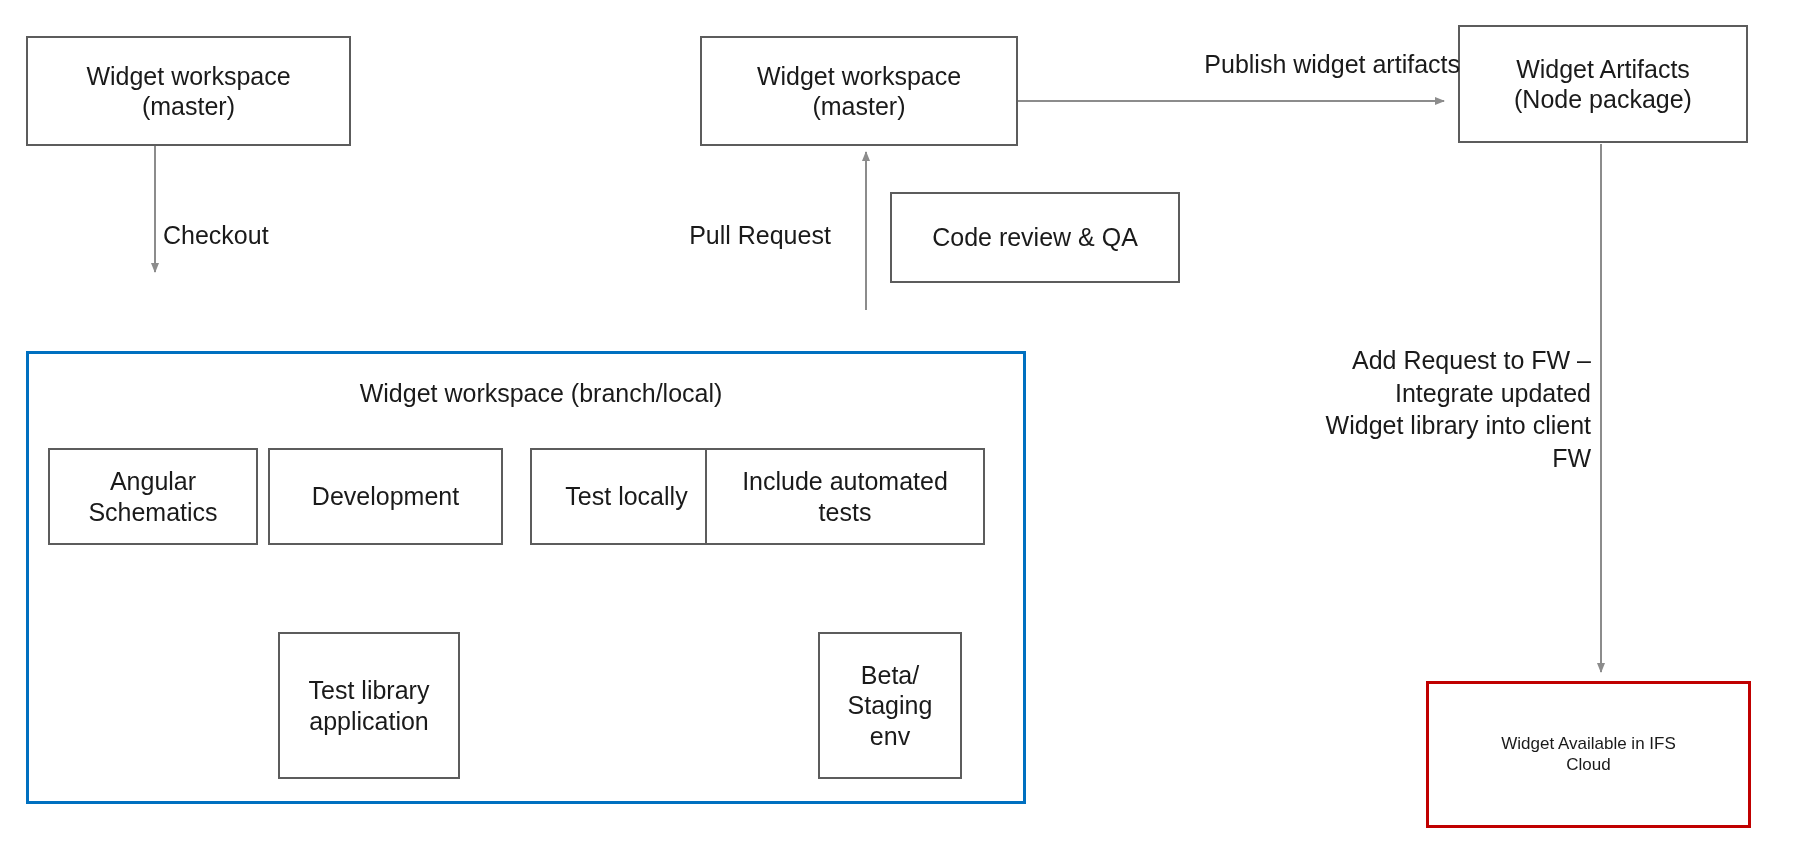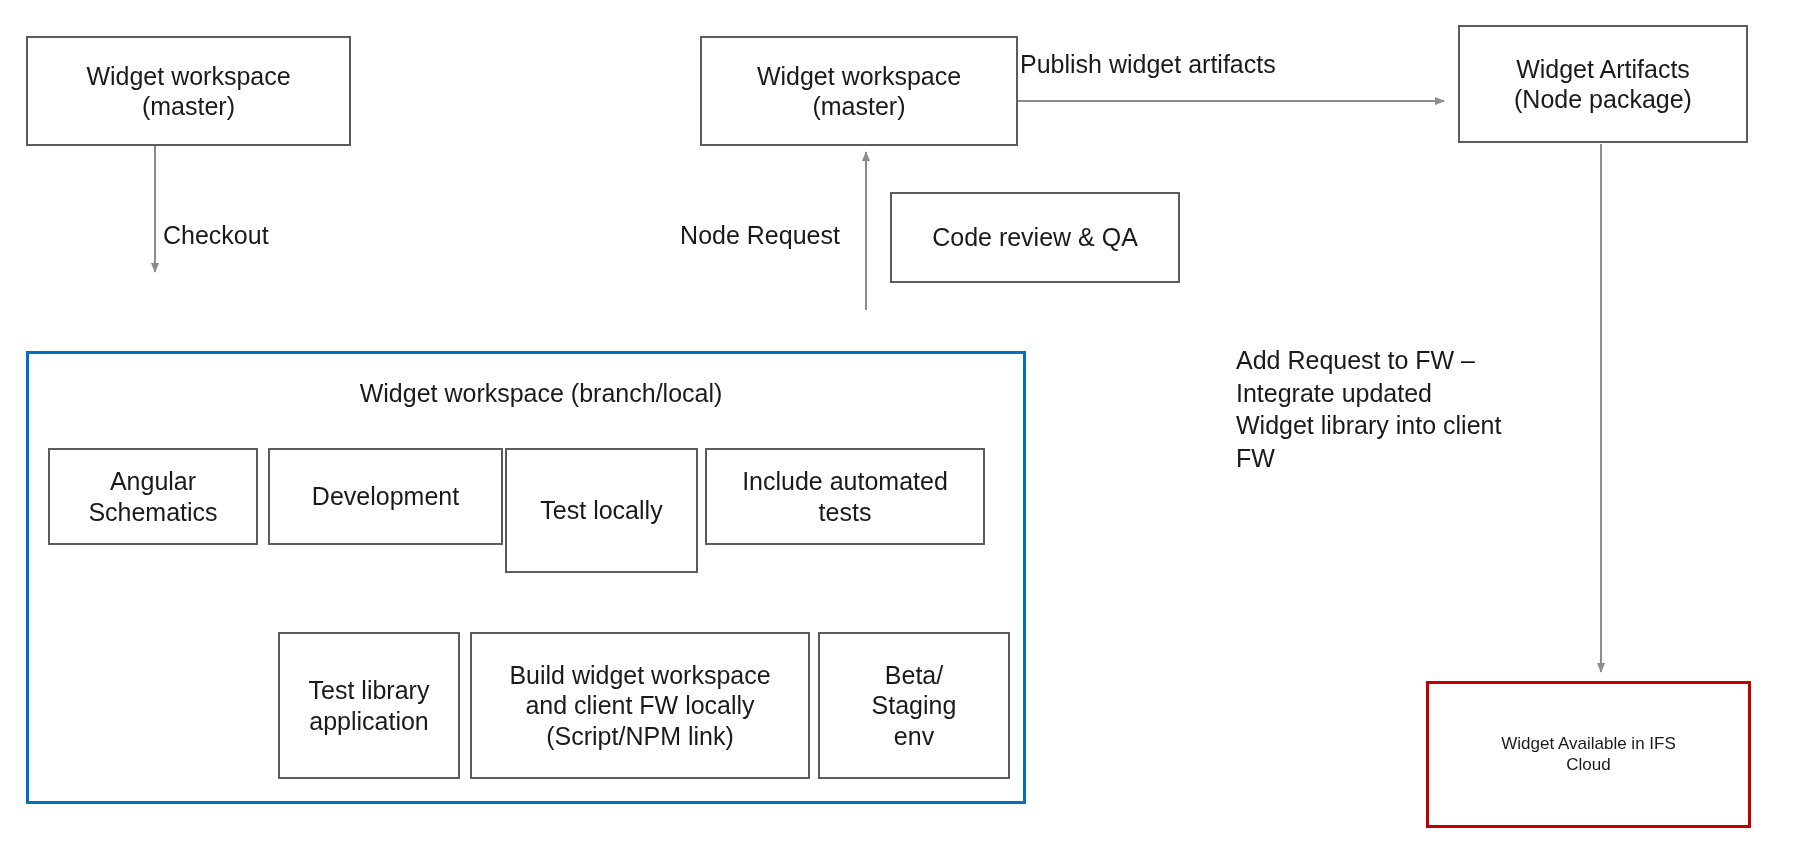--- a/index.html
+++ b/index.html
@@ -44,21 +44,21 @@
   .group-title {
     position: absolute;
     top: 24px;
     left: 0;
     right: 0;
     text-align: center;
     color: #1a1a1a;
   }
   .edge-label {
     position: absolute;
-    text-align: left;
+    text-align: right;
     color: #1a1a1a;
     line-height: 1.3;
     white-space: pre-line;
   }
   svg.links {
     position: absolute;
     left: 0;
     top: 0;
     width: 1795px;
     height: 844px;
@@ -113,50 +113,47 @@
   <div class="node" style="left:700px; top:36px; width:318px; height:110px; font-size:25px;">Widget workspace
 (master)</div>
 
   <div class="node" style="left:1458px; top:25px; width:290px; height:118px; font-size:25px;">Widget Artifacts
 (Node package)</div>
 
   <div class="node" style="left:890px; top:192px; width:290px; height:91px; font-size:25px;">Code review &amp; QA</div>
 
   <div class="edge-label" style="left:163px; top:219px; width:180px; font-size:25px; text-align:left;">Checkout</div>
 
-  <div class="edge-label" style="left:670px; top:219px; width:180px; font-size:25px; text-align:center;">Node Request</div>
+  <div class="edge-label" style="left:670px; top:219px; width:180px; font-size:25px; text-align:center;">Pull Request</div>
 
   <div class="edge-label" style="left:1020px; top:48px; width:440px; font-size:25px;">Publish widget artifacts</div>
 
   <div class="edge-label" style="left:1236px; top:344px; width:355px; font-size:25px;">Add Request to FW –
 Integrate updated
 Widget library into client
 FW</div>
 
   <div class="node blue-group" style="left:26px; top:351px; width:1000px; height:453px;">
     <div class="group-title" style="font-size:25px;padding-left:30px;">Widget workspace (branch/local)</div>
   </div>
 
   <div class="node" style="left:48px; top:448px; width:210px; height:97px; font-size:25px;">Angular
 Schematics</div>
 
   <div class="node" style="left:268px; top:448px; width:235px; height:97px; font-size:25px;">Development</div>
 
-  <div class="node" style="left:505px; top:448px; width:193px; height:125px; font-size:25px;text-align:right;">Test locally</div>
+  <div class="node" style="left:530px; top:448px; width:193px; height:97px; font-size:25px;text-align:right;">Test locally</div>
 
   <div class="node" style="left:705px; top:448px; width:280px; height:97px; font-size:25px;">Include automated
 tests</div>
 
   <div class="node" style="left:278px; top:632px; width:182px; height:147px; font-size:25px;">Test library
 application</div>
 
-  <div class="node" style="left:470px; top:632px; width:340px; height:147px; font-size:25px;">Build widget workspace
-and client FW locally
-(Script/NPM link)</div>
 
-  <div class="node" style="left:818px; top:632px; width:192px; height:147px; font-size:25px;">Beta/
+  <div class="node" style="left:818px; top:632px; width:144px; height:147px; font-size:25px;">Beta/
 Staging
 env</div>
 
   <div class="node red-node" style="left:1426px; top:681px; width:325px; height:147px; font-size:17px;">Widget Available in IFS
 Cloud</div>
 
 </div>
 
 </body></html>

